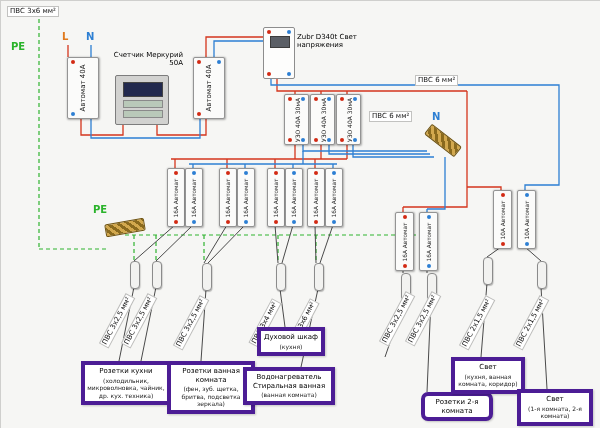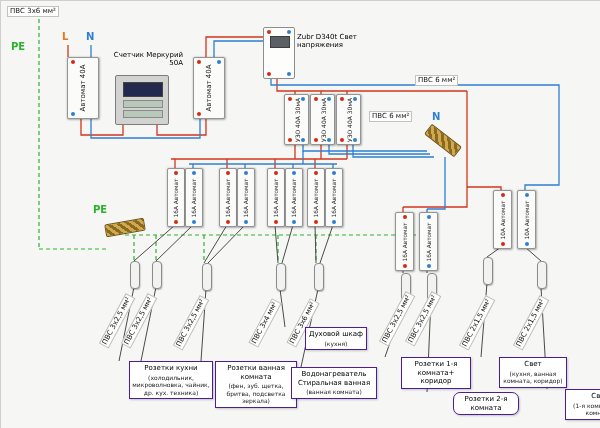--- a/index.html
+++ b/index.html
@@ -10,21 +10,21 @@
   .f7{font-size:7px;} .f6{font-size:6px;} .f55{font-size:5.8px;}
   .dot{position:absolute;width:4px;height:4px;border-radius:50%;z-index:4;}
   .dot.red{background:#d22a14;} .dot.blue{background:#2d7fd3;}
   .dot.t{top:2px;} .dot.b{bottom:2px;} .dot.l{left:3px;} .dot.r{right:3px;} .dot.c{left:50%;margin-left:-2px;}
   .bus{position:absolute;z-index:3;background:repeating-linear-gradient(45deg,#d2a84e 0 3px,#8a6a1e 3px 6px);border:1px solid #6e520f;border-radius:2px;}
   .conn{position:absolute;z-index:3;width:8px;height:26px;background:#f2f2f0;border:1px solid #8b8b8b;border-radius:4px;box-shadow:0.5px 1px 1px rgba(0,0,0,.25);}
   .tag{position:absolute;z-index:5;font-weight:bold;font-size:10px;}
   .tag.green{color:#2ab32a;} .tag.orange{color:#e07a1e;} .tag.blue{color:#2d7fd3;}
   .plabel{position:absolute;z-index:5;font-size:7px;color:#111;background:#ffffff;border:1px solid #c2c2c0;padding:0 2px;line-height:9px;white-space:nowrap;}
   .wlabel{position:absolute;z-index:5;font-size:7px;color:#111;background:#ffffff;border:1px solid #bdbdbb;padding:0 1px;line-height:9px;white-space:nowrap;transform:translate(-50%,-50%) rotate(-62deg);}
-  .cbox{position:absolute;z-index:5;background:#ffffff;border:1px solid #4c1d95;text-align:center;padding:2px 2px;box-shadow:1px 1px 2px rgba(0,0,0,.2);margin-left:48px;}
+  .cbox{position:absolute;z-index:5;background:#ffffff;border:4px solid #4c1d95;text-align:center;padding:2px 2px;box-shadow:1px 1px 2px rgba(0,0,0,.2);}
   .cbox .t{font-size:7px;line-height:8.5px;color:#000;}
   .cbox .s{font-size:6px;line-height:7.5px;color:#222;margin-top:1px;}
   .meterbox{position:absolute;z-index:3;background:#d2d2d0;border:1px solid #7d7d7d;border-radius:2px;}
   .screen{position:absolute;background:#22294e;border:1px solid #444;}
   .mrow{position:absolute;background:#b9c9b9;border:1px solid #8a8a8a;}
   .relaybox{position:absolute;z-index:3;background:#fdfdfc;border:1px solid #8d8d8d;border-radius:2px;}
   .rscreen{position:absolute;background:#5b5f66;border:1px solid #3c3c3c;}
   .lbl{position:absolute;z-index:5;color:#000;text-align:right;line-height:8px;}
 </style>
 </head>
@@ -266,24 +266,21 @@
     <div class="s">(фен, зуб. щетка, бритва, подсветка зеркала)</div>
   </div>
   <div class="cbox" style="left:256px;top:326px;width:56px;">
     <div class="t">Духовой шкаф</div>
     <div class="s">(кухня)</div>
   </div>
   <div class="cbox" style="left:242px;top:366px;width:80px;">
     <div class="t">Водонагреватель Стиральная ванная</div>
     <div class="s">(ванная комната)</div>
   </div>
-  <div class="cbox" style="left:352px;top:356px;width:64px;">
-    <div class="t">Розетки 1-я комната+ коридор</div>
-  </div>
-  <div class="cbox" style="left:404px;top:391px;width:60px;border-radius:7px;">
+  <div class="cbox" style="left:420px;top:391px;width:60px;border-radius:7px;">
     <div class="t">Розетки 2-я комната</div>
   </div>
   <div class="cbox" style="left:450px;top:356px;width:62px;">
     <div class="t">Свет</div>
     <div class="s">(кухня, ванная комната, коридор)</div>
   </div>
   <div class="cbox" style="left:516px;top:388px;width:64px;">
     <div class="t">Свет</div>
     <div class="s">(1-я комната, 2-я комната)</div>
   </div>

